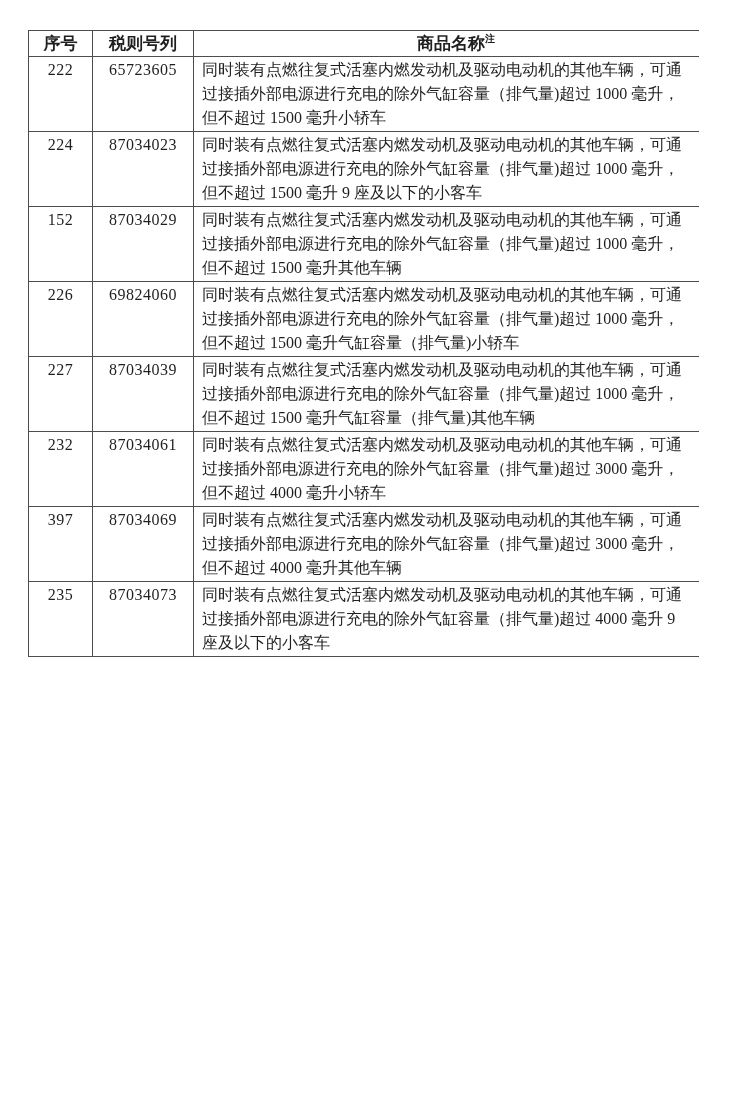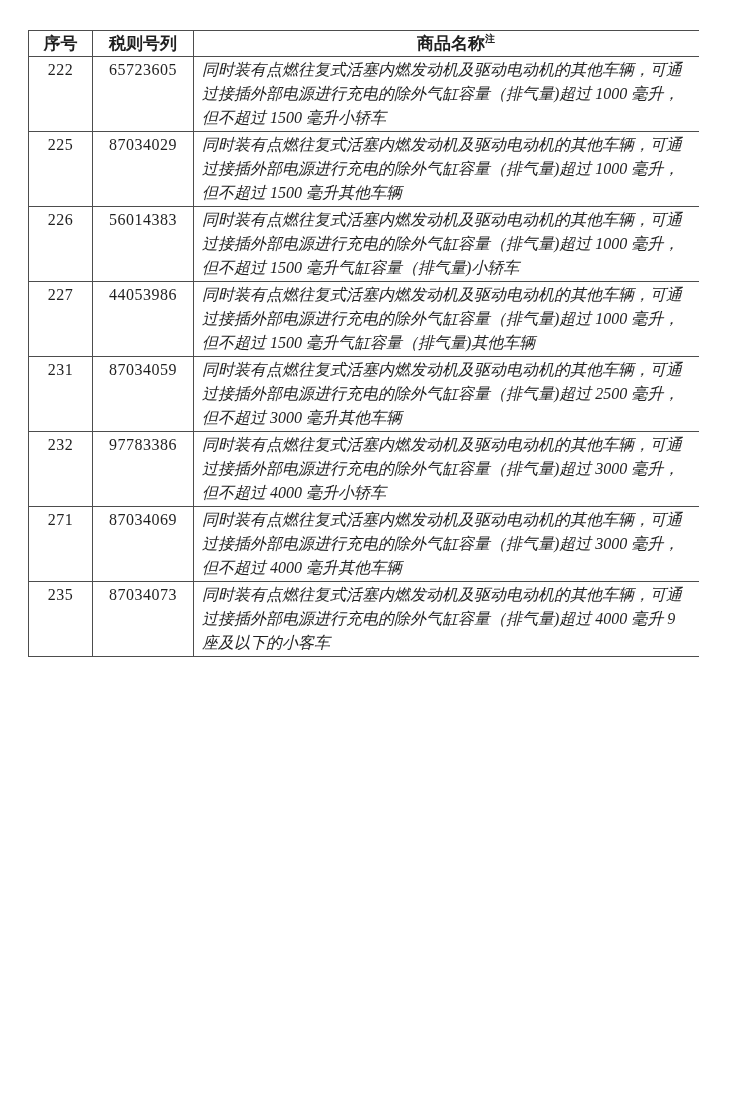--- a/index.html
+++ b/index.html
@@ -54,21 +54,20 @@
     font-size: 16px;
     line-height: 24px;
     padding: 1px 9px;
     letter-spacing: 0.5px;
   }
   td.c-name {
     font-size: 16px;
     line-height: 24px;
     padding: 1px 8px;
     white-space: pre-wrap;
-    font-style: italic;
   }
   col.w-index { width: 64px; }
   col.w-code  { width: 101px; }
   col.w-name  { width: 525px; }
 </style>
 </head>
 <body>
 
 <div class="page">
   <div class="table-wrap">
@@ -87,56 +86,56 @@
       </thead>
       <tbody>
         <tr>
           <td class="c-index">222</td>
           <td class="c-code">65723605</td>
           <td class="c-name">同时装有点燃往复式活塞内燃发动机及驱动电动机的其他车辆，可通
 过接插外部电源进行充电的除外气缸容量（排气量)超过 1000 毫升，
 但不超过 1500 毫升小轿车</td>
         </tr>
         <tr>
-          <td class="c-index">225</td>
+          <td class="c-index">224</td>
+          <td class="c-code">87034023</td>
+          <td class="c-name">同时装有点燃往复式活塞内燃发动机及驱动电动机的其他车辆，可通
+过接插外部电源进行充电的除外气缸容量（排气量)超过 1000 毫升，
+但不超过 1500 毫升 9 座及以下的小客车</td>
+        </tr>
+        <tr>
+          <td class="c-index">152</td>
           <td class="c-code">87034029</td>
           <td class="c-name">同时装有点燃往复式活塞内燃发动机及驱动电动机的其他车辆，可通
 过接插外部电源进行充电的除外气缸容量（排气量)超过 1000 毫升，
 但不超过 1500 毫升其他车辆</td>
         </tr>
         <tr>
           <td class="c-index">226</td>
-          <td class="c-code">56014383</td>
+          <td class="c-code">69824060</td>
           <td class="c-name">同时装有点燃往复式活塞内燃发动机及驱动电动机的其他车辆，可通
 过接插外部电源进行充电的除外气缸容量（排气量)超过 1000 毫升，
 但不超过 1500 毫升气缸容量（排气量)小轿车</td>
         </tr>
         <tr>
           <td class="c-index">227</td>
-          <td class="c-code">44053986</td>
+          <td class="c-code">87034039</td>
           <td class="c-name">同时装有点燃往复式活塞内燃发动机及驱动电动机的其他车辆，可通
 过接插外部电源进行充电的除外气缸容量（排气量)超过 1000 毫升，
 但不超过 1500 毫升气缸容量（排气量)其他车辆</td>
         </tr>
         <tr>
-          <td class="c-index">231</td>
-          <td class="c-code">87034059</td>
-          <td class="c-name">同时装有点燃往复式活塞内燃发动机及驱动电动机的其他车辆，可通
-过接插外部电源进行充电的除外气缸容量（排气量)超过 2500 毫升，
-但不超过 3000 毫升其他车辆</td>
-        </tr>
-        <tr>
           <td class="c-index">232</td>
-          <td class="c-code">97783386</td>
+          <td class="c-code">87034061</td>
           <td class="c-name">同时装有点燃往复式活塞内燃发动机及驱动电动机的其他车辆，可通
 过接插外部电源进行充电的除外气缸容量（排气量)超过 3000 毫升，
 但不超过 4000 毫升小轿车</td>
         </tr>
         <tr>
-          <td class="c-index">271</td>
+          <td class="c-index">397</td>
           <td class="c-code">87034069</td>
           <td class="c-name">同时装有点燃往复式活塞内燃发动机及驱动电动机的其他车辆，可通
 过接插外部电源进行充电的除外气缸容量（排气量)超过 3000 毫升，
 但不超过 4000 毫升其他车辆</td>
         </tr>
         <tr>
           <td class="c-index">235</td>
           <td class="c-code">87034073</td>
           <td class="c-name">同时装有点燃往复式活塞内燃发动机及驱动电动机的其他车辆，可通
 过接插外部电源进行充电的除外气缸容量（排气量)超过 4000 毫升 9

